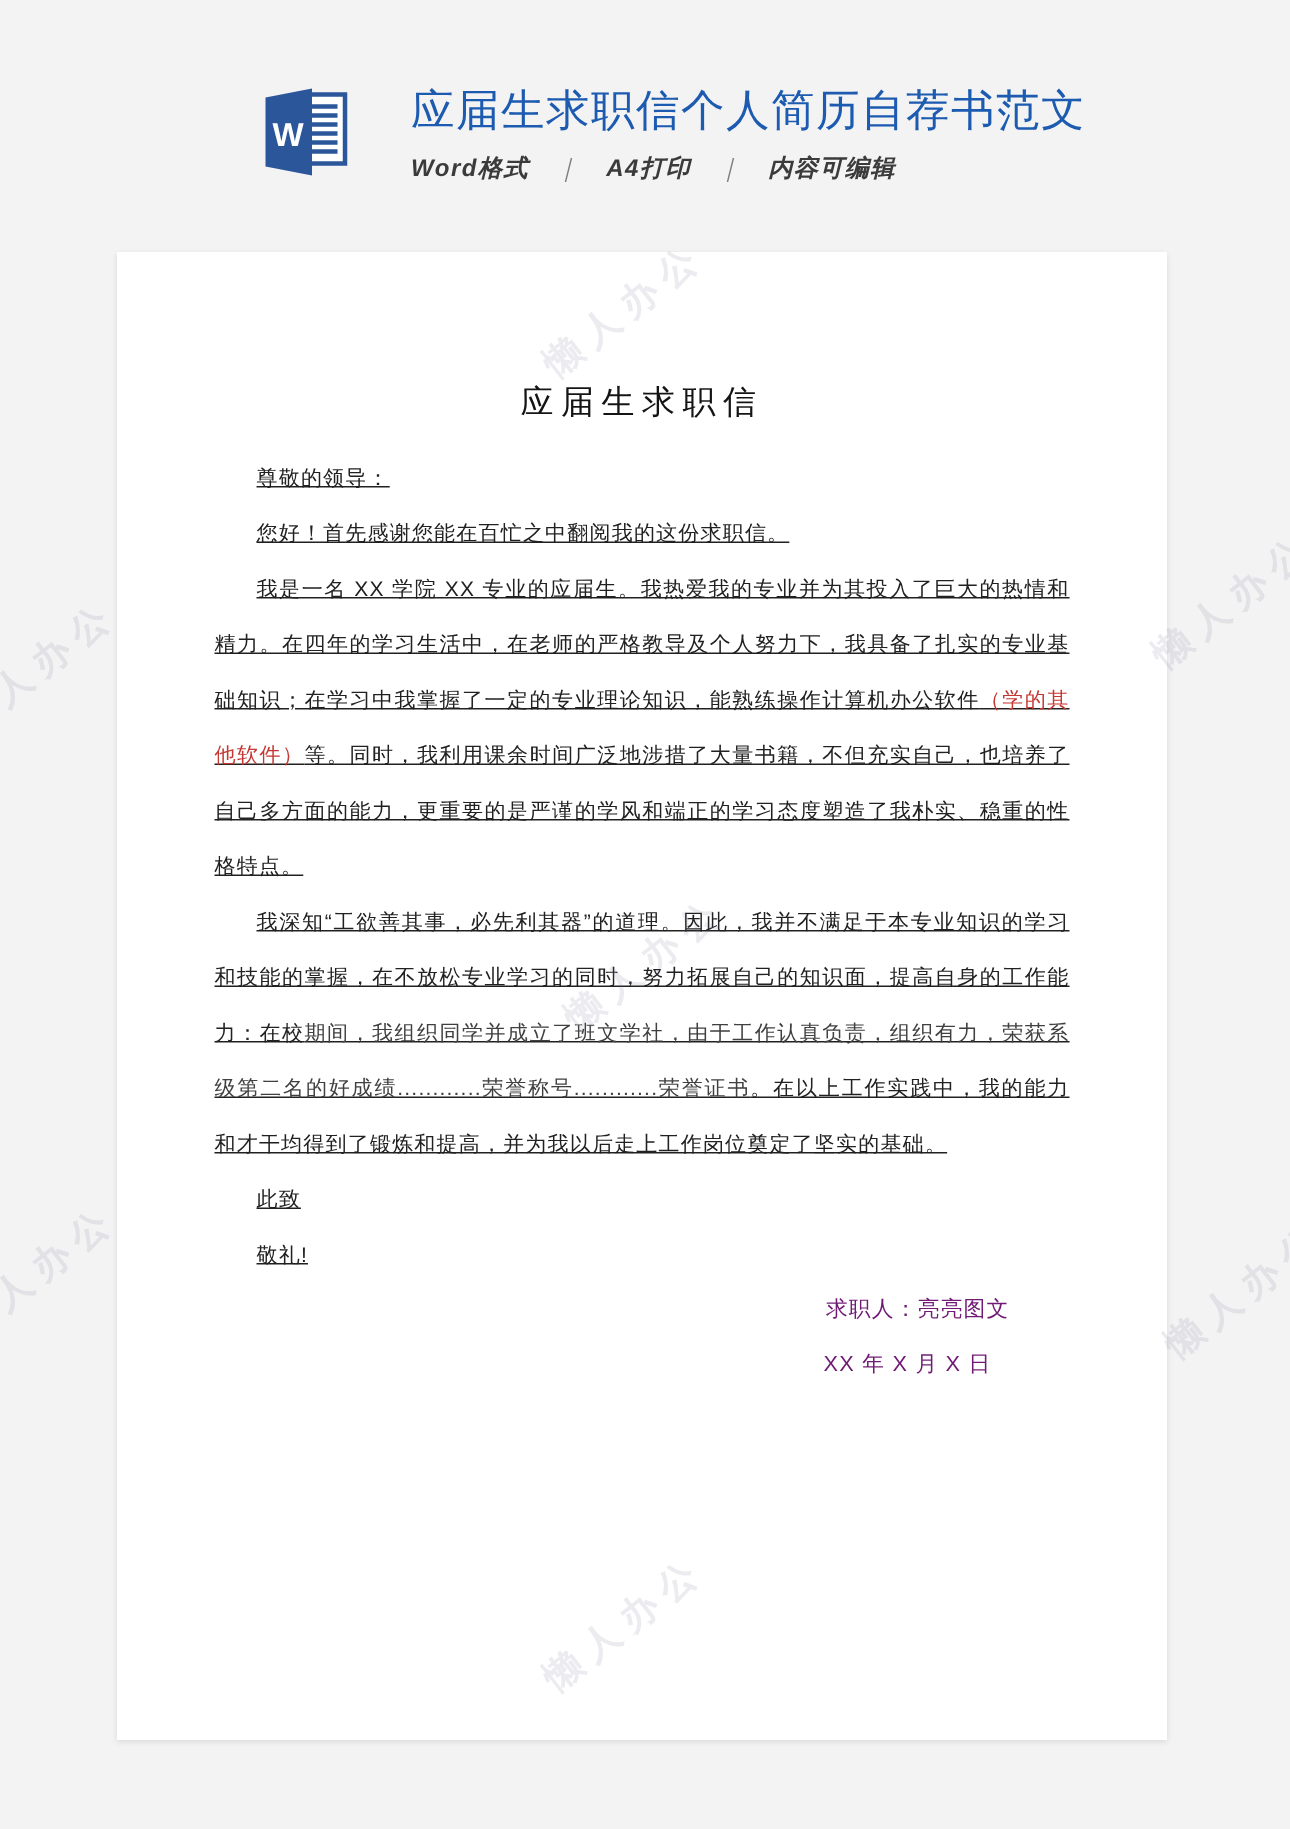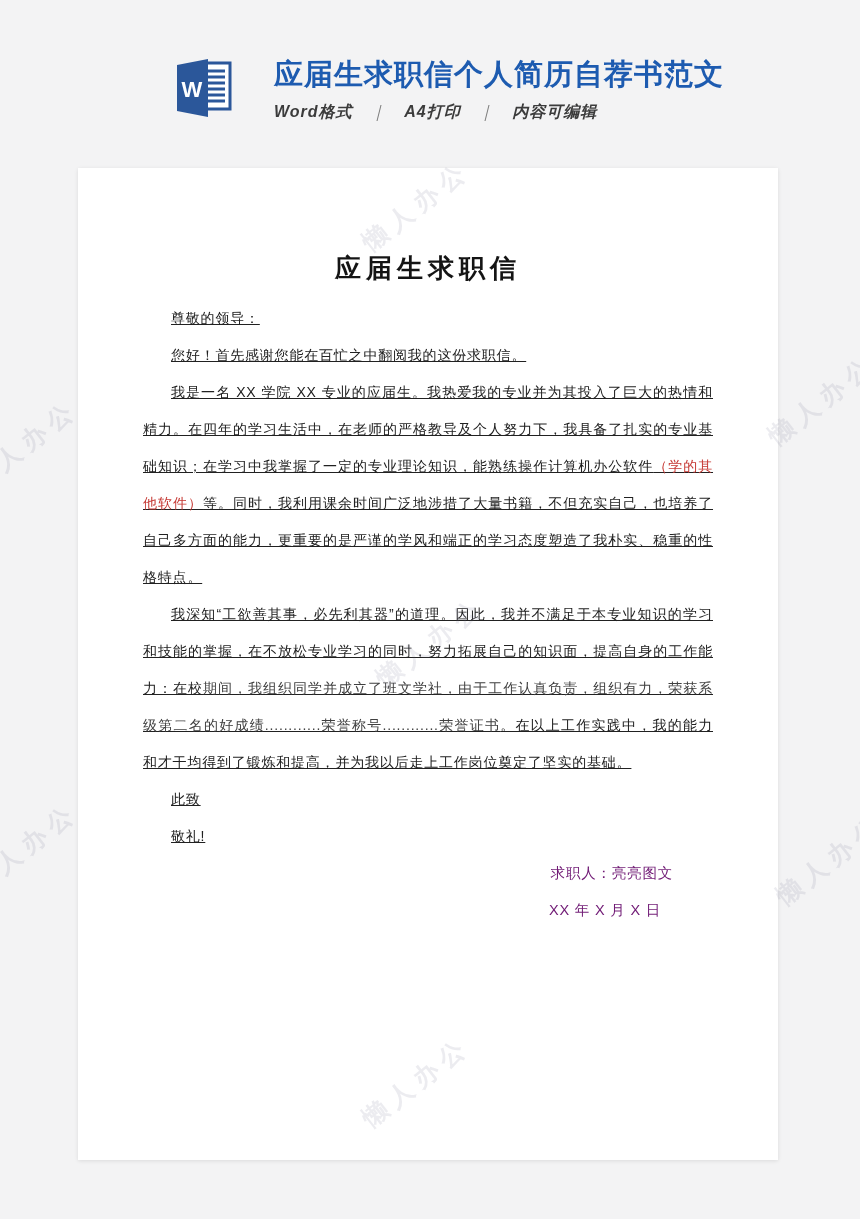--- a/index.html
+++ b/index.html
@@ -15,21 +15,21 @@
     background: #f3f3f4;
     overflow: hidden;
   }
 
   
   .header { position: absolute; left: 0; top: 0; width: 100%; height: 168px; }
   .word-icon { position: absolute; left: 172px; top: 56px; width: 60px; height: 64px; }
   .header-text { position: absolute; left: 274px; top: 56px; width: 480px; }
   .header-title {
     font-size: 29px;
-    font-weight: bold;
+    font-weight: normal;
     letter-spacing: 1px;
     color: #1d5bb0;
     line-height: 36px;
     white-space: nowrap;
   }
   .header-subtitle {
     margin-top: 10px;
     font-size: 16px;
     font-weight: bold;
     color: #3b3b3b;
@@ -45,22 +45,22 @@
     top: 168px;
     width: 700px;
     height: 992px;
     background: #ffffff;
     box-shadow: 0 1px 4px rgba(0,0,0,0.10);
     padding: 0 65px;
   }
   .doc-title {
     margin-top: 86px;
     text-align: center;
-    font-size: 26px;
-    font-weight: bold;
+    font-size: 22px;
+    font-weight: normal;
     letter-spacing: 5px;
     color: #141414;
     line-height: 28px;
   }
   .doc-body { margin-top: 18px; }
   .para {
     font-size: 14px;
     line-height: 37px;
     letter-spacing: 0.8px;
     color: #212121;

